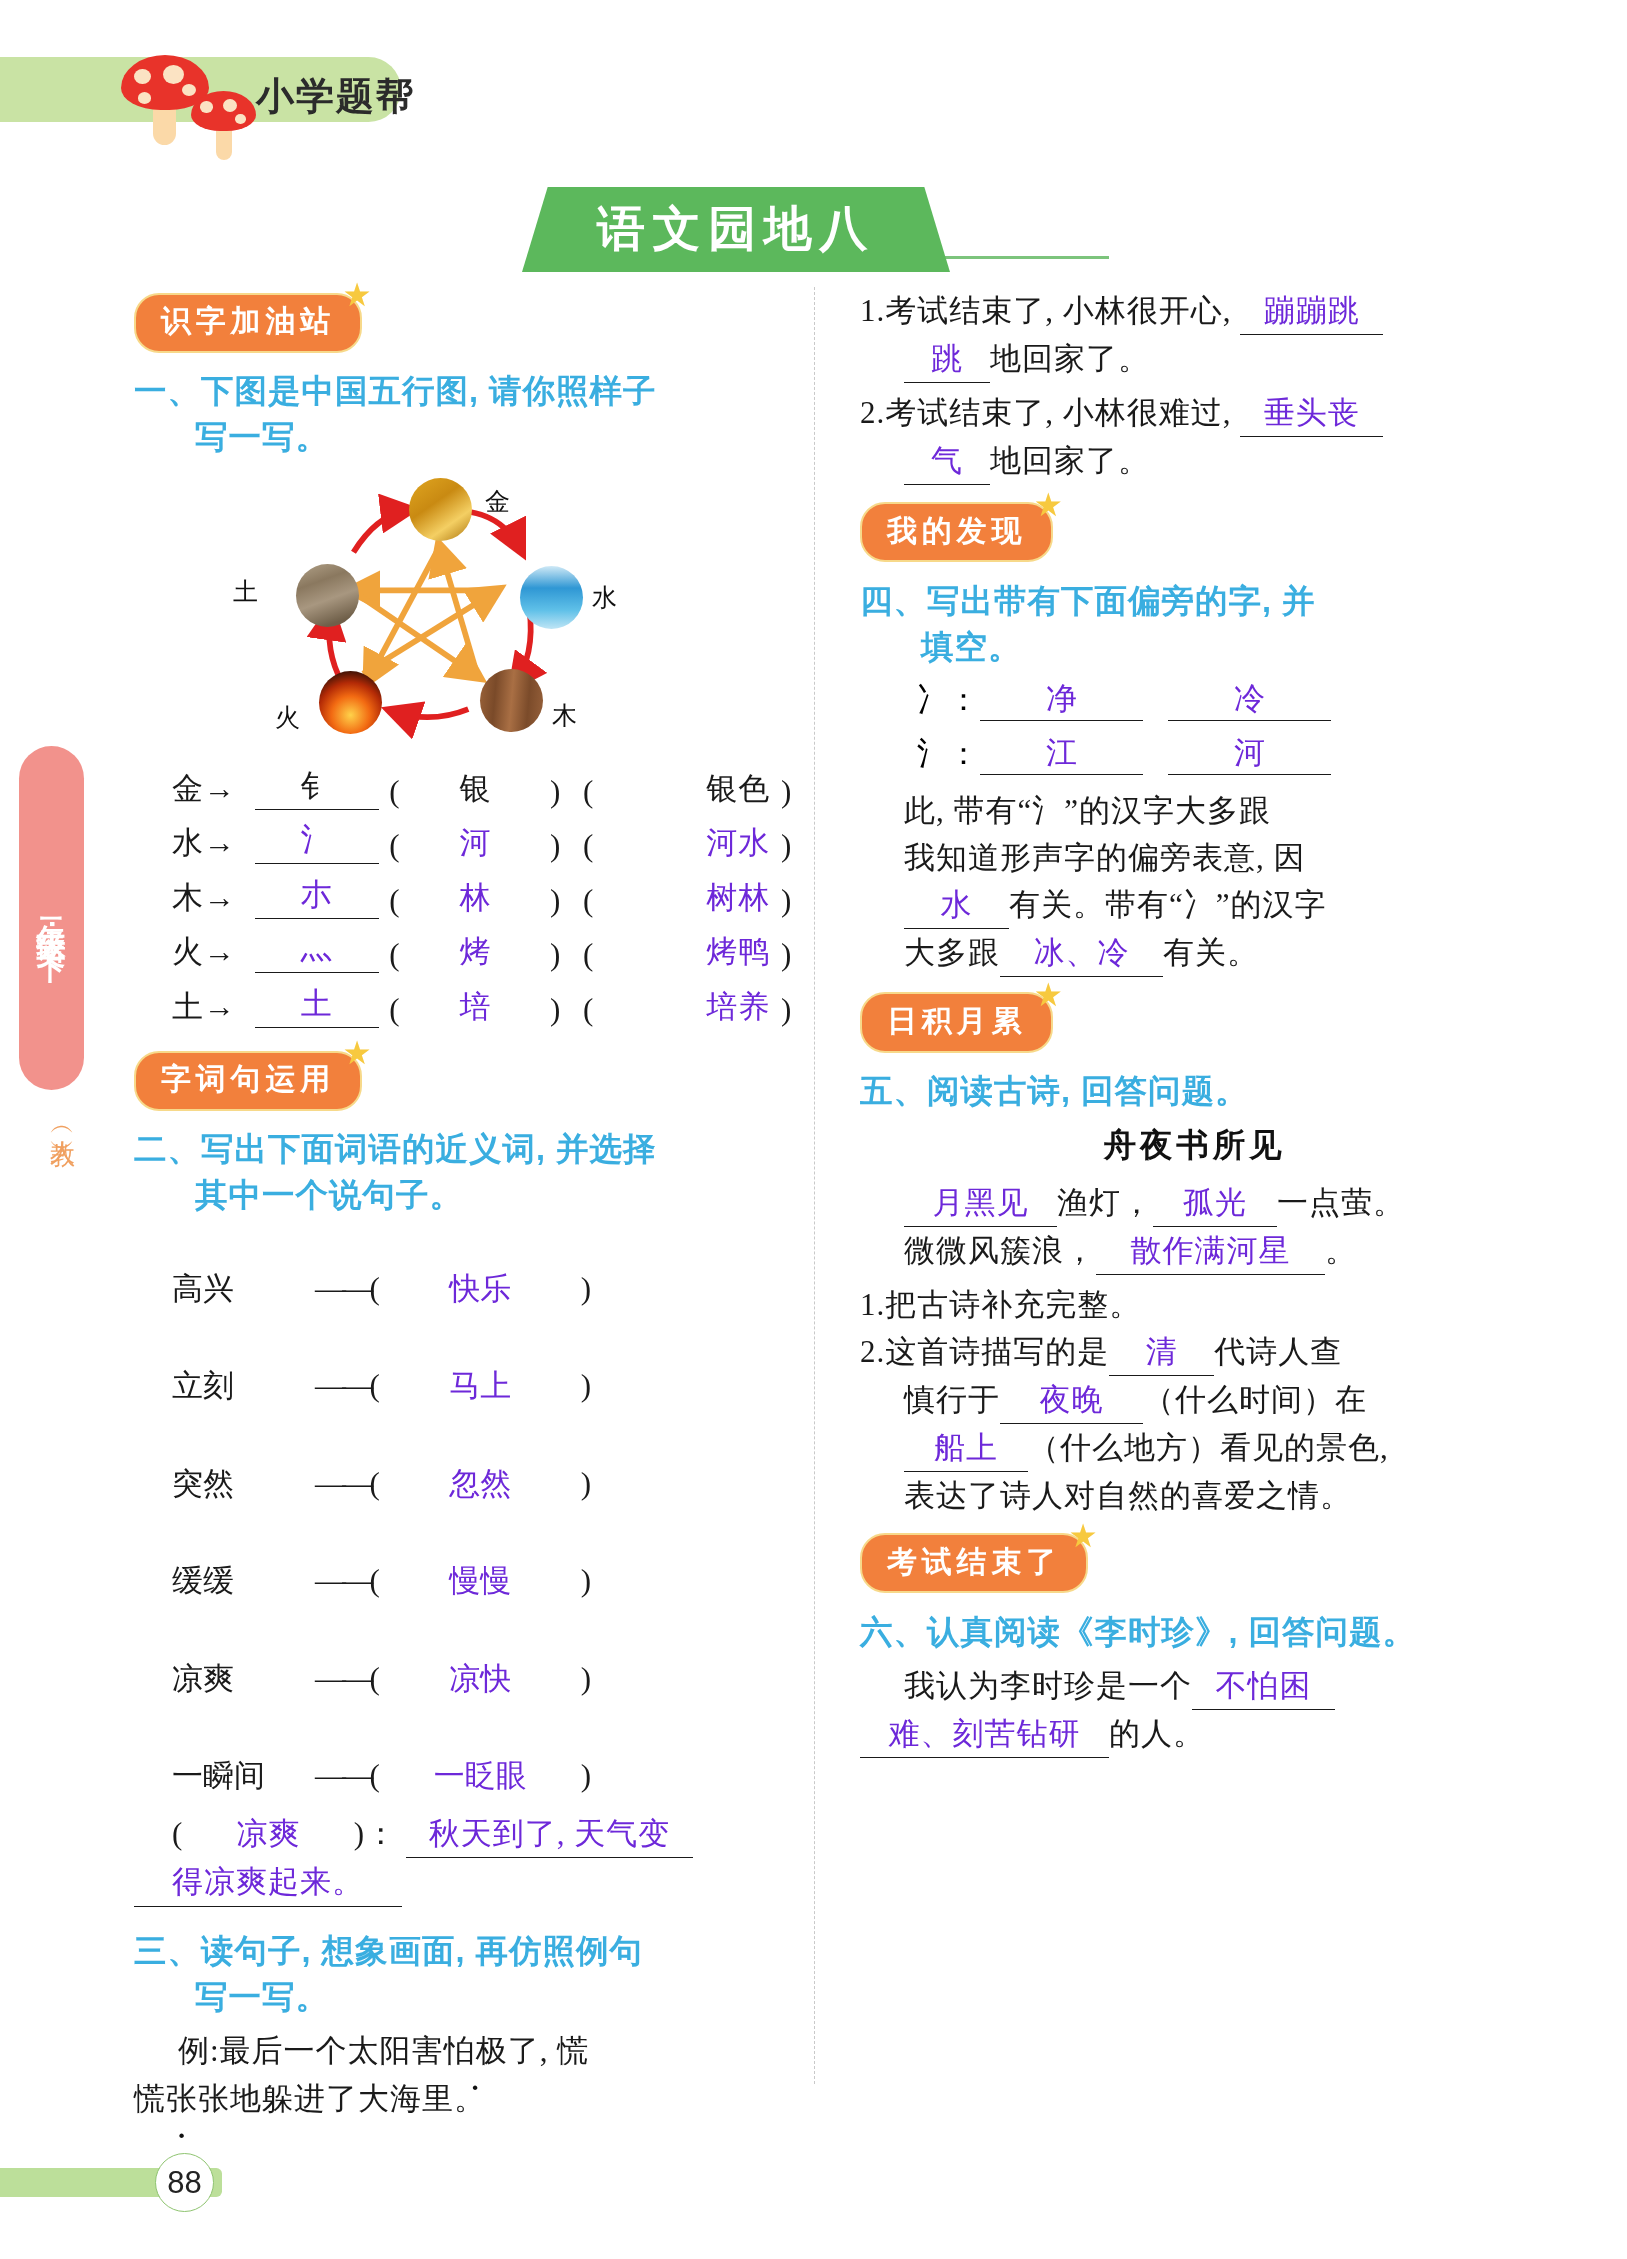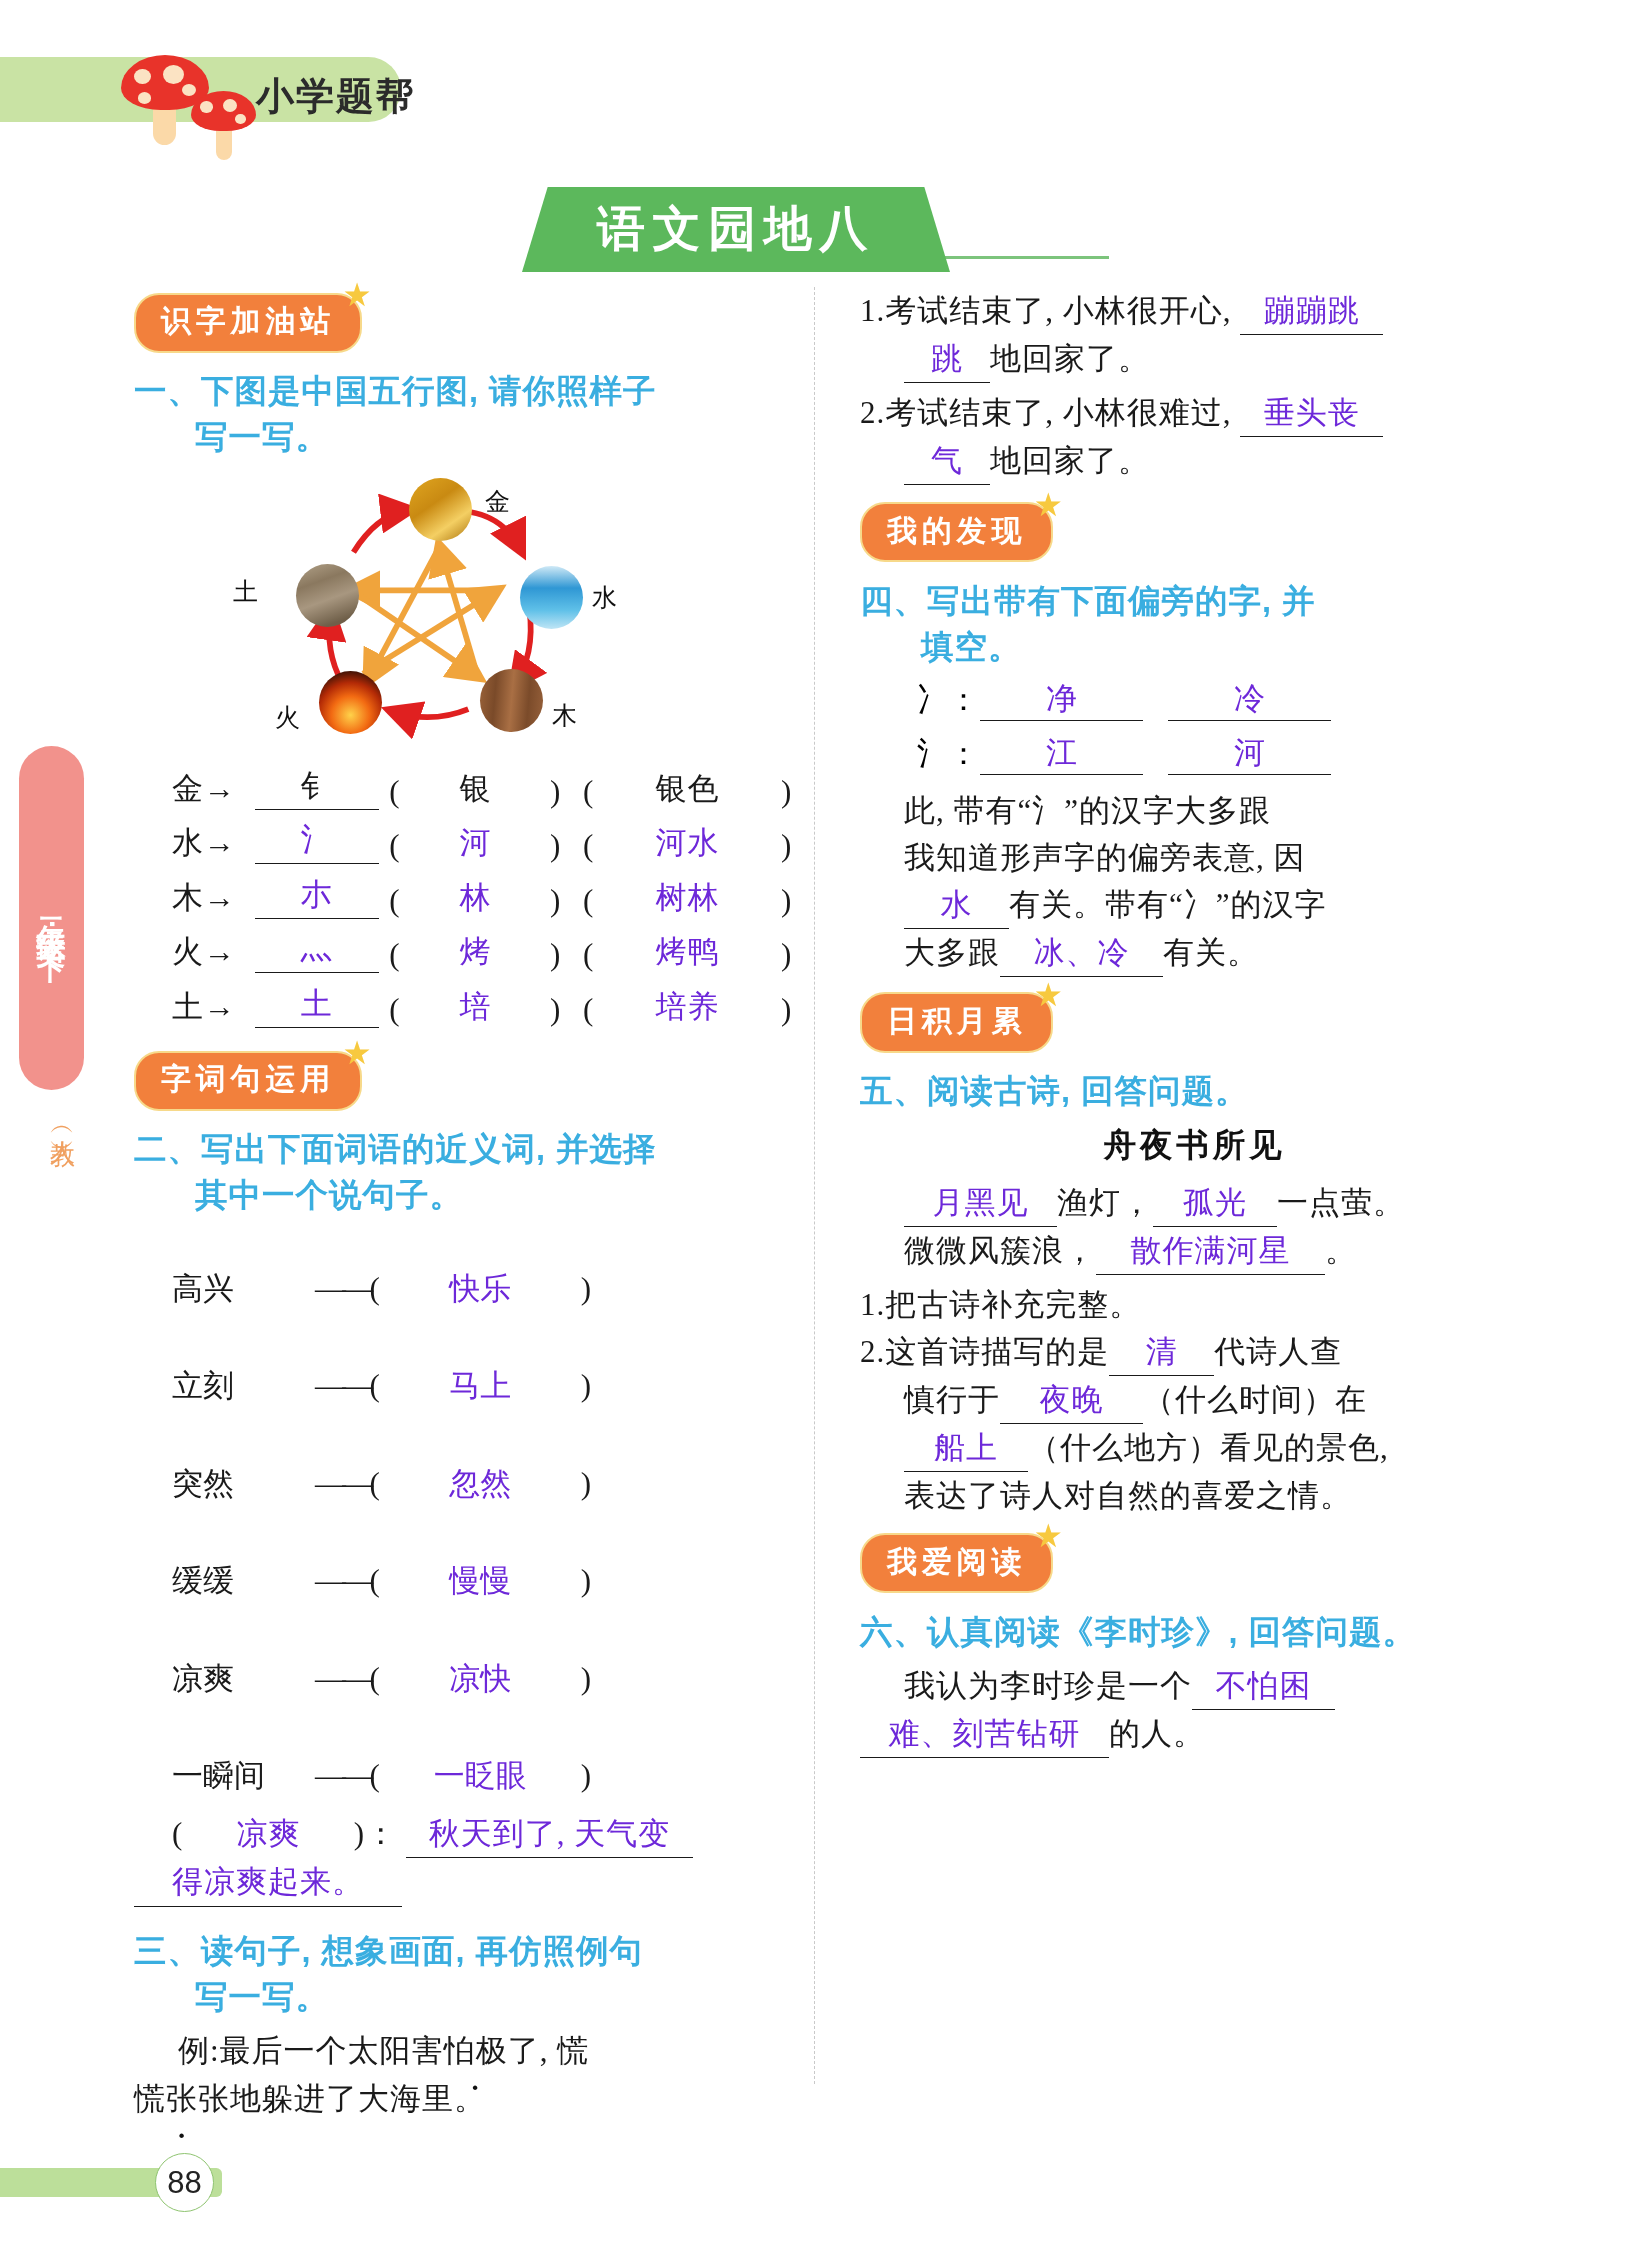--- a/index.html
+++ b/index.html
@@ -112,21 +112,21 @@
     font-size:31px; color:#1a1a1a; margin-bottom:9.6px;
     letter-spacing:1px;
   }
   .elem-src{ width:96px; }
   .elem-blank{
     width:143px; border-bottom:1.9px solid #1a1a1a;
     text-align:center; padding-bottom:1.9px;
   }
   .elem-par{ width:38px; text-align:center; }
   .elem-cell{ width:148px; text-align:center; }
-  .elem-cell2{ width:191px; text-align:center; }
+  .elem-cell2{ width:191px; text-align:right; }
 
   
   .syn-row{
     display:flex; align-items:baseline;
     font-size:31px; color:#1a1a1a; margin-bottom:13.4px; padding-left:38px;
   }
   .syn-word{ min-width:143px;margin-top:42px; }
   .syn-dash{ letter-spacing:-3.8px; }
   .syn-val{ display:inline-block; width:201px; text-align:center; }
 
@@ -461,21 +461,21 @@
   <div class="body-line indent">
     <span>慎行于</span><span class="ans ul" style="min-width:143px;">夜晚</span><span>（什么时间）在</span>
   </div>
   <div class="body-line indent">
     <span class="ans ul" style="min-width:124px;">船上</span><span>（什么地方）看见的景色,</span>
   </div>
   <div class="body-line indent">表达了诗人对自然的喜爱之情。</div>
 
   
   <div class="pill-wrap" style="margin-top:13.4px;">
-    <span class="pill">我爱阅读</span>
+    <span class="pill">考试结束了</span>
     <span class="pill-star">★</span>
   </div>
 
   <div class="q-head">六、认真阅读《李时珍》, 回答问题。</div>
 
   <div class="body-line indent">
     <span>我认为李时珍是一个</span><span class="ans ul" style="min-width:143px;">不怕困</span>
   </div>
   <div class="body-line">
     <span class="ans ul" style="min-width:249px;">难、刻苦钻研</span><span>的人。</span>

